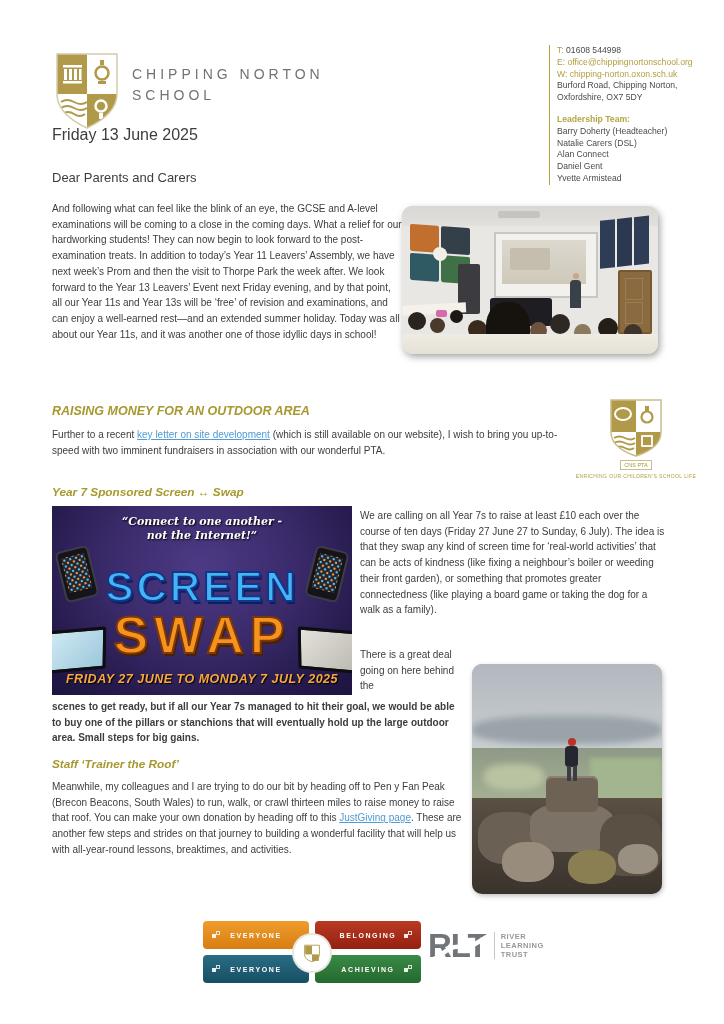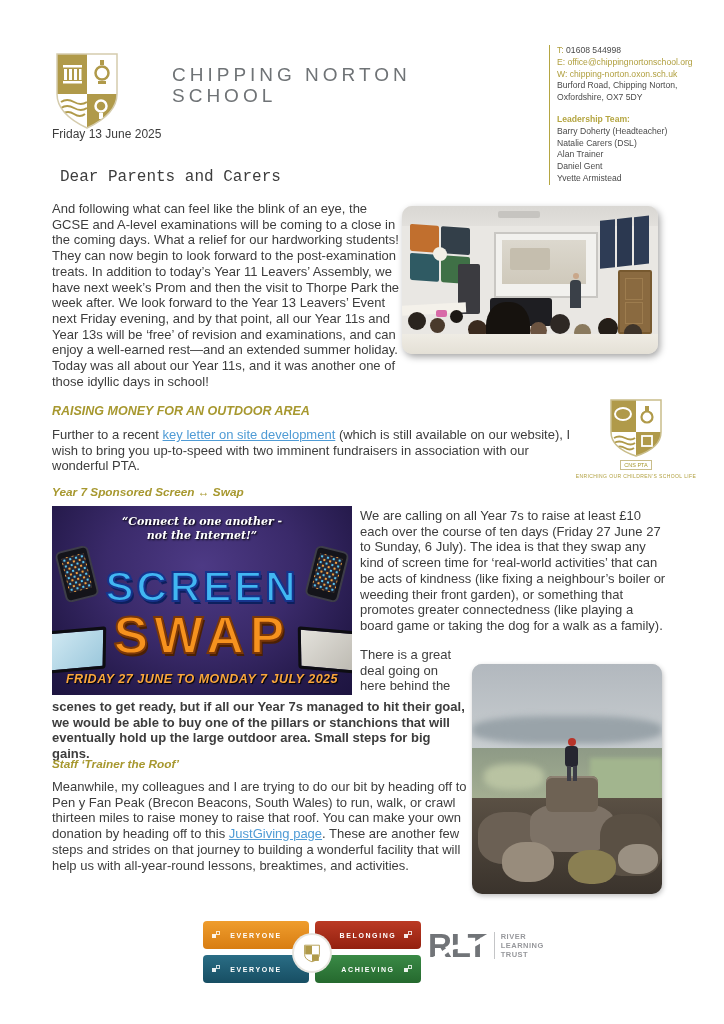--- a/index.html
+++ b/index.html
@@ -1,26 +1,26 @@
 <!DOCTYPE html>
 <html><head>
 <meta charset="utf-8">
 <style>
   html,body{margin:0;padding:0;background:#fff;}
   .page{position:relative;width:724px;height:1024px;background:#ffffff;overflow:hidden;
         font-family:"Liberation Sans",sans-serif;color:#3d3d3d;}
   .abs{position:absolute;}
   
-  .wordmark{left:132px;top:64px;font-size:19px;letter-spacing:4px;color:#6f7376;line-height:21px;margin-left:40px;}
+  .wordmark{left:132px;top:64px;font-size:14px;letter-spacing:4px;color:#6f7376;line-height:21px;}
   .contact{left:549px;top:45px;width:168px;border-left:1.5px solid #b5a642;padding-left:7px;
            font-size:8.6px;line-height:11.8px;color:#4a4a4a;}
   .gold{color:#b09f3e;}
   .goldbold{color:#b5a642;font-weight:bold;}
   
-  .body-txt{font-size:13px;line-height:15.7px;color:#3d3d3d;}
+  .body-txt{font-size:10px;line-height:15.7px;color:#3d3d3d;}
   .goldhead{color:#a7982f;font-style:italic;font-weight:bold;text-align:center;}
   .link{color:#4f9bd5;text-decoration:underline;cursor:pointer;}
   
   .photo{border-radius:10px;overflow:hidden;box-shadow:2px 3px 7px rgba(0,0,0,.35);}
   .classroom{left:402px;top:206px;width:256px;height:148px;background:#e9e7e3;}
   .hiker{left:472px;top:664px;width:190px;height:230px;background:#c2c7ca;box-shadow:1px 2px 5px rgba(0,0,0,.25);}
   
   .poster{left:52px;top:506px;width:300px;height:189px;overflow:hidden;
           background:radial-gradient(ellipse at 50% 32%, #4d3a85 0%, #3a2a6a 45%, #251a4b 78%, #1d1440 100%);}
   .poster .tagline{width:100%;text-align:center;font-family:"DejaVu Serif",serif;font-style:italic;
@@ -95,27 +95,27 @@
   <div class="abs contact">
     <div><span class="gold">T:</span> <span>01608 544998</span></div>
     <div><span class="gold">E:</span> <span class="gold">office@chippingnortonschool.org</span></div>
     <div><span class="gold">W:</span> <span class="gold">chipping-norton.oxon.sch.uk</span></div>
     <div>Burford Road, Chipping Norton,</div>
     <div>Oxfordshire, OX7 5DY</div>
     <div style="height:10px;"></div>
     <div class="goldbold">Leadership Team:</div>
     <div>Barry Doherty (Headteacher)</div>
     <div>Natalie Carers (DSL)</div>
-    <div>Alan Trainer</div>
+    <div>Alan Connect</div>
     <div>Daniel Gent</div>
     <div>Yvette Armistead</div>
   </div>
 
-  <div class="abs body-txt" style="left:52px;top:127px;font-size:12px;">Friday 13 June 2025</div>
-  <div class="abs body-txt" style="left:60px;top:170px;font-size:16px;font-family:Liberation Mono, monospace;">Dear Parents and Carers</div>
+  <div class="abs body-txt" style="left:52px;top:127px;font-size:16px;">Friday 13 June 2025</div>
+  <div class="abs body-txt" style="left:52px;top:170px;font-size:13px;">Dear Parents and Carers</div>
 
   <div class="abs body-txt" style="left:52px;top:201px;width:350px;">And following what can feel like the blink of an eye, the GCSE and A-level examinations will be coming to a close in the coming days. What a relief for our hardworking students! They can now begin to look forward to the post-examination treats. In addition to today’s Year 11 Leavers’ Assembly, we have next week’s Prom and then the visit to Thorpe Park the week after. We look forward to the Year 13 Leavers’ Event next Friday evening, and by that point, all our Year 11s and Year 13s will be ‘free’ of revision and examinations, and can enjoy a well-earned rest—and an extended summer holiday. Today was all about our Year 11s, and it was another one of those idyllic days in school!</div>
 
   <div class="abs photo classroom">
     <div class="abs" style="left:0;top:0;width:256px;height:20px;background:linear-gradient(#d9d7d3,#e2e0dc);"></div>
     <div class="abs" style="left:96px;top:5px;width:42px;height:7px;background:#c6c4c0;border-radius:2px;"></div>
     <div class="abs" style="left:8px;top:20px;width:62px;height:58px;transform:skewY(4deg);">
       <div class="abs" style="left:0;top:0;width:29px;height:27px;background:#c16f2e;border-radius:2px;"></div>
       <div class="abs" style="left:31px;top:0;width:29px;height:27px;background:#333f49;border-radius:2px;"></div>
       <div class="abs" style="left:0;top:29px;width:29px;height:27px;background:#2f5a63;border-radius:2px;"></div>

